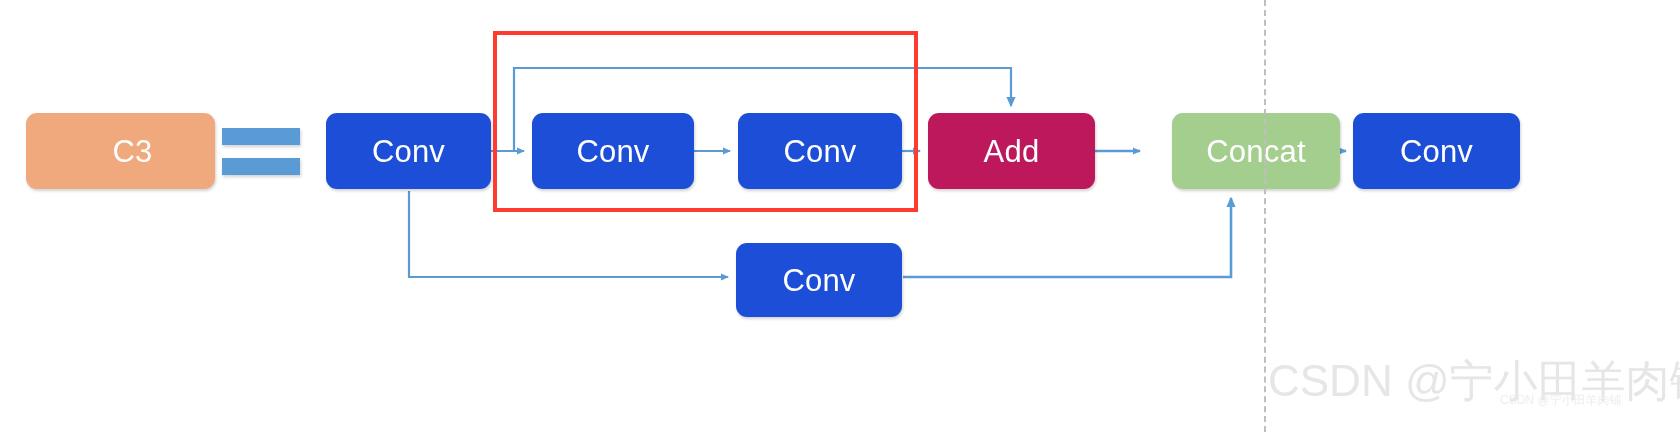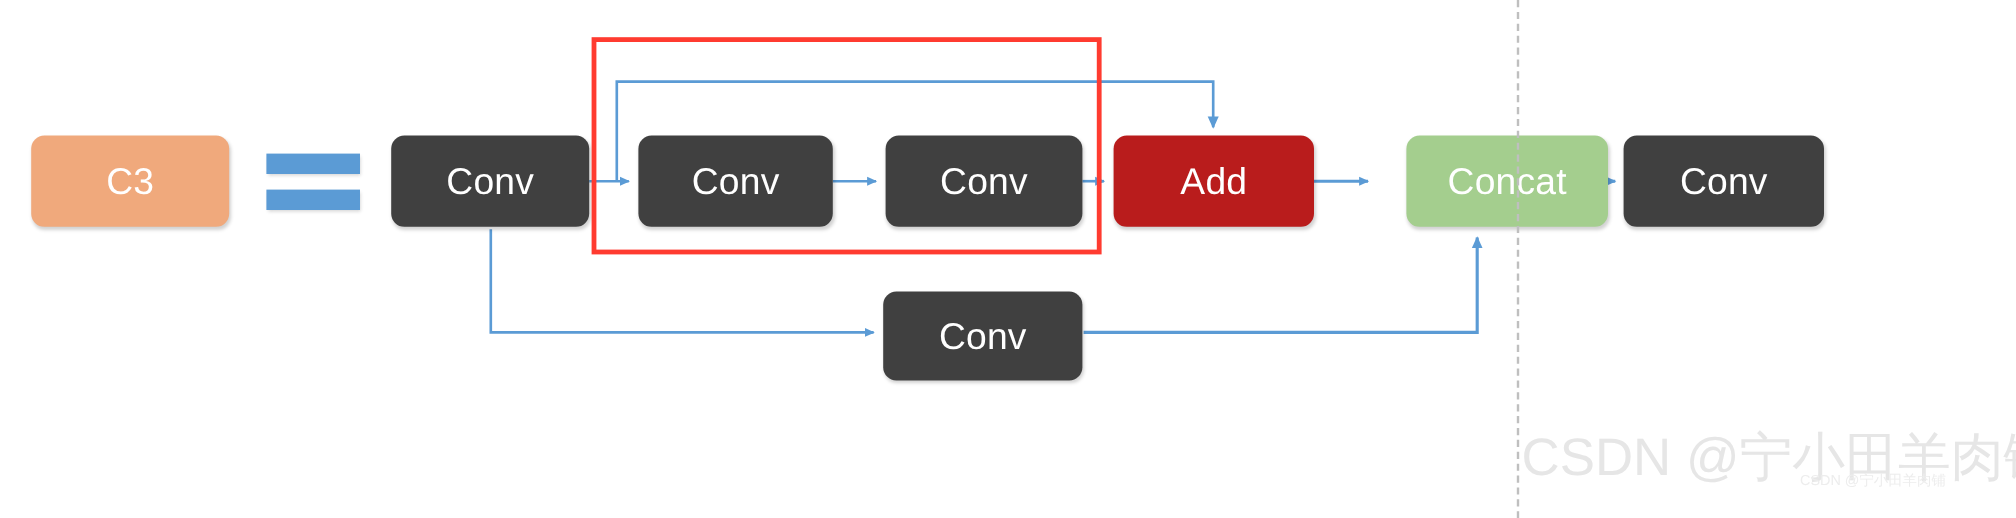--- a/index.html
+++ b/index.html
@@ -24,23 +24,23 @@
     justify-content: center;
     border-radius: 11px;
     color: #ffffff;
     font-size: 31px;
     font-weight: 400;
     letter-spacing: 0.2px;
     box-shadow: 1px 2px 3px rgba(0,0,0,0.18);
     user-select: none;
     line-height: 1;
   }
-  .node-c3      { background: #F0A97C; }
-  .node-conv    { background: #404040; }
-  .node-add     { background: #b91c1c; }
+  .node-c3      { background: #F0A97C; padding-left: 24px; }
+  .node-conv    { background: #1d4ed8; }
+  .node-add     { background: #be185d; }
   .node-concat  { background: #A4CE8E; }
 
   .eq-bar {
     position: absolute;
     background: #5B9BD5;
     box-shadow: 1px 2px 3px rgba(0,0,0,0.18);
   }
 
   .red-box {
     position: absolute;

